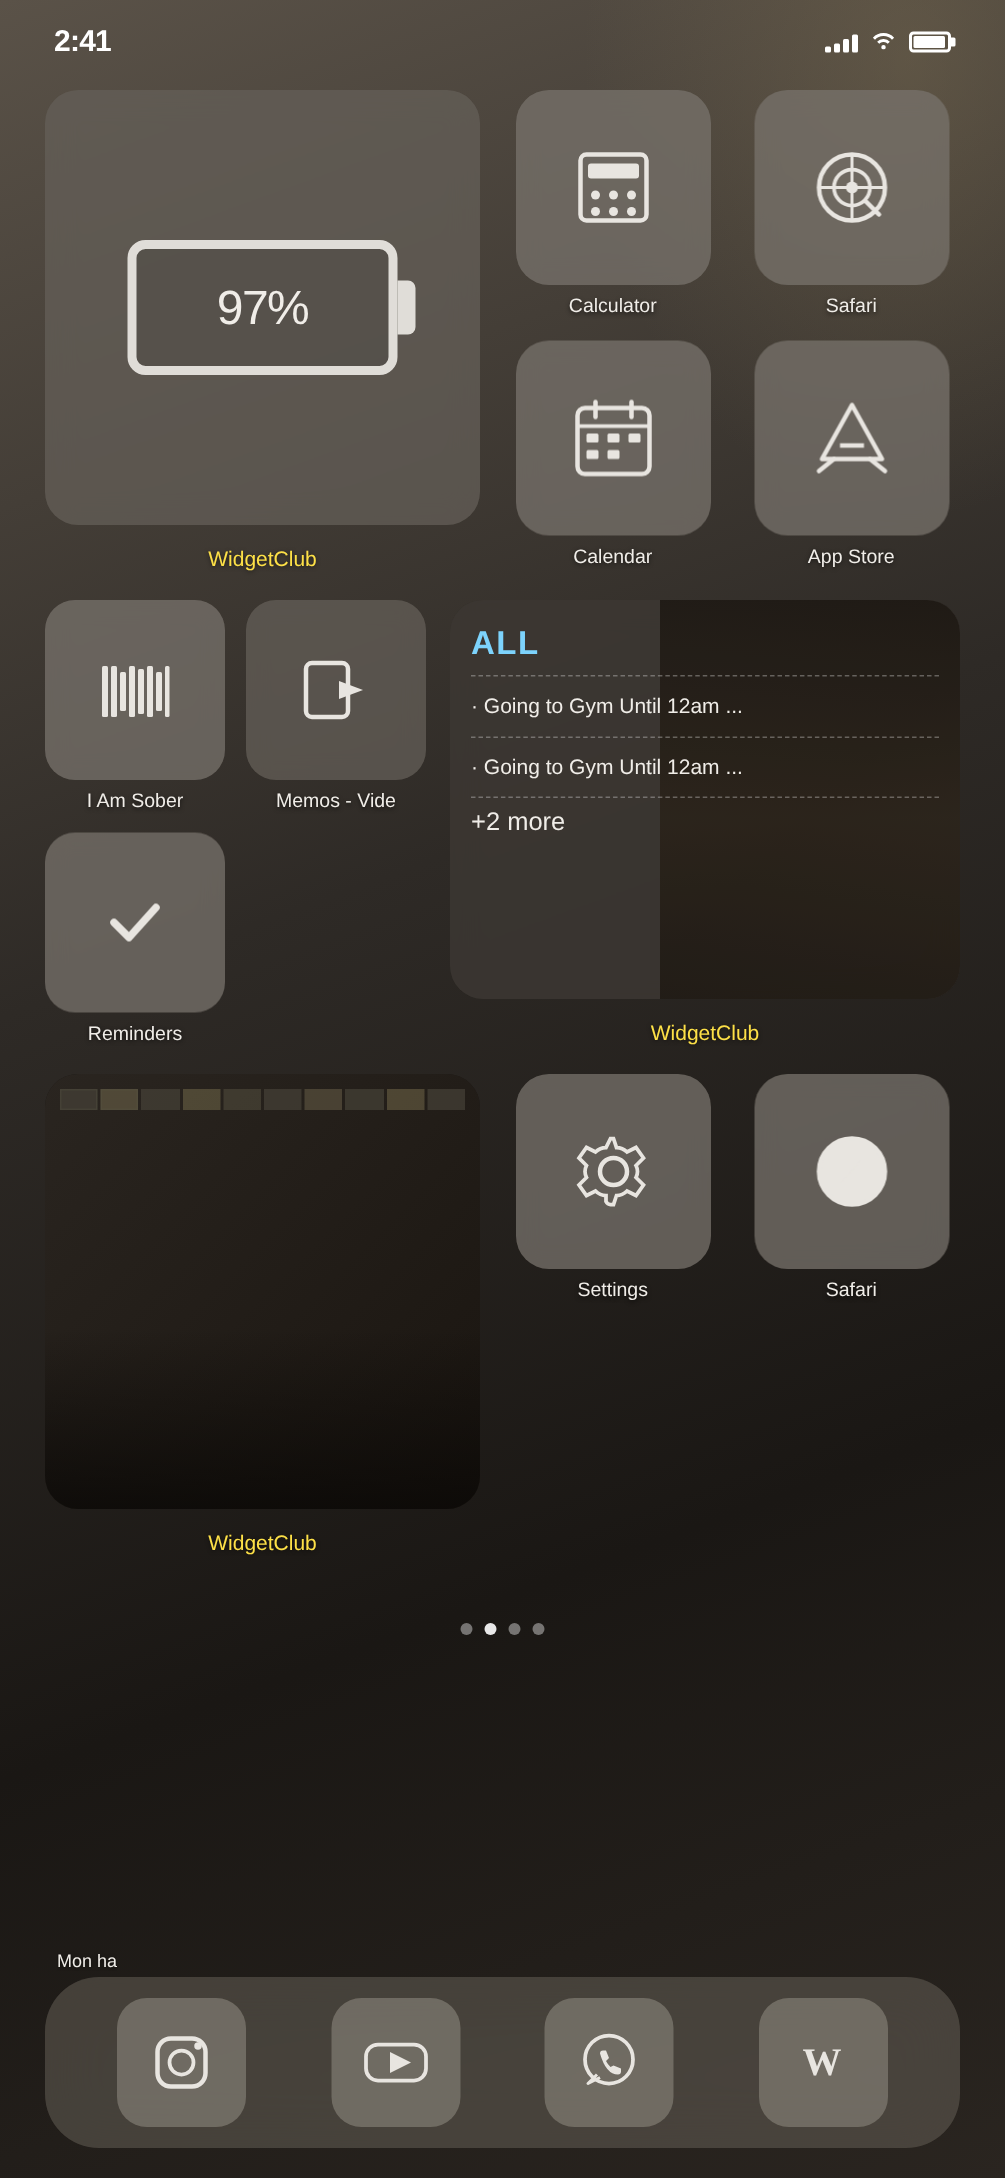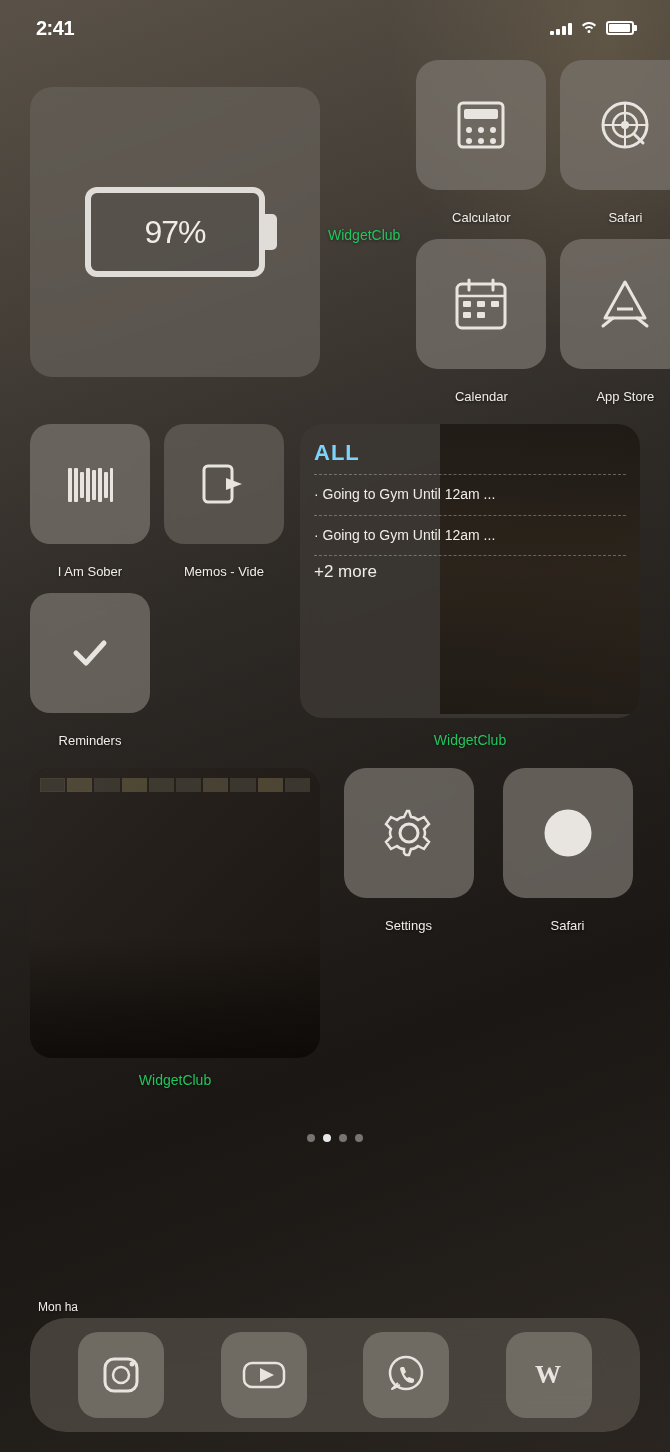--- a/index.html
+++ b/index.html
@@ -144,37 +144,37 @@
       background: #e0ddd8;
       border-radius: 0 5px 5px 0;
     }
     .battery-pct-text {
       color: #f0ede8;
       font-size: 32px;
       font-weight: 500;
       letter-spacing: -1px;
     }
     .widget-label {
-      color: #22c55e;
+      color: #fde047;
       font-size: 14px;
       text-align: right;
       margin-top: 6px;
       text-shadow: 0 1px 3px rgba(0,0,0,0.5);
     }
     .app-grid-2x2 {
       display: grid;
       grid-template-columns: 1fr 1fr;
       gap: 14px;
       flex: 1;
     }
     .app-icon-container {
       display: flex;
       flex-direction: column;
       align-items: center;
-      gap: 20px;
+      gap: 6px;
     }
     .app-icon {
       width: 130px;
       height: 130px;
       background: rgba(120,115,108,0.75);
       border-radius: 22px;
       display: flex;
       align-items: center;
       justify-content: center;
       backdrop-filter: blur(8px);
@@ -399,21 +399,21 @@
       </span>
       <div class="battery-icon">
         <div class="battery-fill"></div>
       </div>
     </div>
   </div>
 
   <div class="home-grid">
 
     <div class="row-1">
-      <div style="display:flex;align-items:center;gap:8px;">
+      <div style="display:flex;flex-direction:column;align-items:center;gap:8px;">
         <div class="big-widget">
           <div class="battery-widget">
             <div class="battery-display">
               <span class="battery-pct-text">97%</span>
             </div>
           </div>
         </div>
         <span class="widget-label">WidgetClub</span>
       </div>
 

